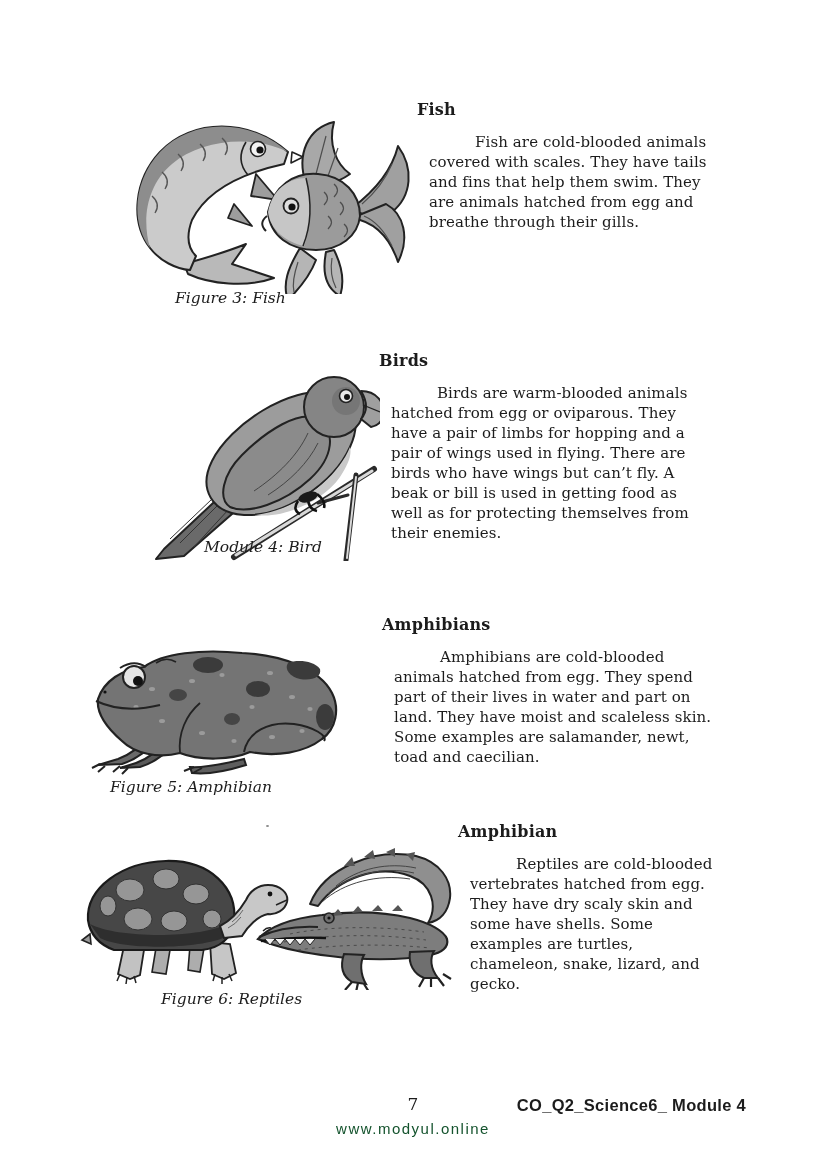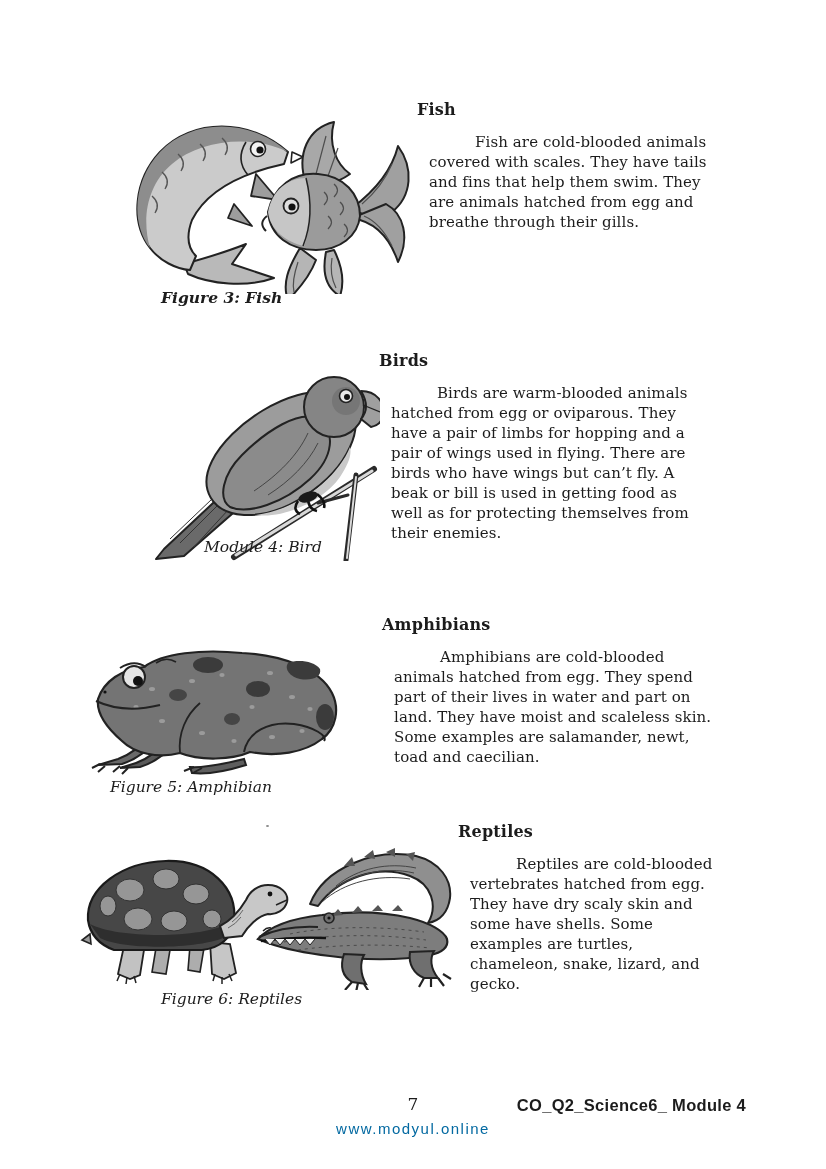--- a/index.html
+++ b/index.html
@@ -26,21 +26,21 @@
   .footer-page-number{
     width:100%;text-align:center;font-size:17px;
   }
   .module-label{
     font-family:"Liberation Sans", sans-serif;
     font-weight:bold;font-size:16.5px;letter-spacing:.3px;white-space:nowrap;margin-left:35px;
   }
   .watermark{
     width:100%;text-align:center;
     font-family:"Liberation Sans", sans-serif;
-    color:#0369a1;font-size:15px;letter-spacing:1.5px;
+    color:#14532d;font-size:15px;letter-spacing:1.5px;
   }
   .stray-mark{
     width:3px;height:2px;background:#8a8a8a;border-radius:50%;
   }
   svg{display:block;}
 </style>
 </head>
 <body>
 
 <div class="page">
@@ -75,21 +75,21 @@
         <path d="M180,100 C184,78 200,66 218,66 C223,86 223,116 216,134 C198,130 182,118 180,100 Z" fill="#c6c6c6"></path>
         <path d="M218,66 C224,90 223,114 215,134" fill="none" stroke="#222" stroke-width="1.5"></path>
         <circle cx="203" cy="94" r="7.5" fill="#dedede" stroke="#222" stroke-width="1.8"></circle>
         <circle cx="204" cy="95" r="3.6" fill="#111"></circle>
         <path d="M179,104 q -9,7 -1,15" fill="none" stroke="#222" stroke-width="2"></path>
         <path d="M236,80 q 7,6 0,13 M252,90 q 7,6 0,13 M240,104 q 7,6 0,13 M256,112 q 7,6 0,13 M246,72 q 7,6 0,13" fill="none" stroke="#4e4e4e" stroke-width="1.2"></path>
       </g>
     </svg>
   </div>
 
-  <div class="abs figure-caption" style="left:161px;top:289px;font-weight:bold;">Figure 3: Fish</div>
+  <div class="abs figure-caption" style="left:175px;top:289px;">Figure 3: Fish</div>
 
   <div class="abs section-text" style="left:417px;top:100px;width:302px;">
     <h3>Fish</h3>
     <p>Fish are cold-blooded animals covered with scales. They have tails and fins that help them swim. They are animals hatched from egg and breathe through their gills.</p>
   </div>
 
   <div class="abs section-text" style="left:379px;top:351px;width:340px;">
     <h3>Birds</h3>
     <p>Birds are warm-blooded animals hatched from egg or oviparous. They have a pair of limbs for hopping and a pair of wings used in flying. There are birds who have wings but can’t fly. A beak or bill is used in getting food as well as for protecting themselves from their enemies.</p>
   </div>
@@ -174,21 +174,21 @@
       <circle cx="23" cy="55" r="1.6" fill="#111"></circle>
       <path d="M14,64 Q 42,77 78,68" fill="none" stroke="#222" stroke-width="2"></path>
     </svg>
   </div>
 
   <div class="abs figure-caption" style="left:110px;top:778px;">Figure 5: Amphibian</div>
 
   <div class="abs stray-mark" style="left:266px;top:825px;"></div>
 
   <div class="abs section-text" style="left:458px;top:822px;width:272px;">
-    <h3>Reptiles</h3>
+    <h3>Amphibian</h3>
     <p>Reptiles are cold-blooded vertebrates hatched from egg. They have dry scaly skin and some have shells. Some examples are turtles, chameleon, snake, lizard, and gecko.</p>
   </div>
 
   <div class="abs" style="left:72px;top:842px;">
     <svg width="380" height="148" viewBox="0 0 380 148">
 
       <g>
         <path d="M52,104 L46,132 L58,137 L68,133 L72,108 Z" fill="#c2c2c2" stroke="#222" stroke-width="1.8"></path>
         <path d="M48,132 l -3,7 M55,135 l -1,7 M62,134 l 2,7" stroke="#222" stroke-width="1.5" fill="none"></path>
         <path d="M84,106 L80,130 L94,132 L98,108 Z" fill="#adadad" stroke="#222" stroke-width="1.6"></path>

